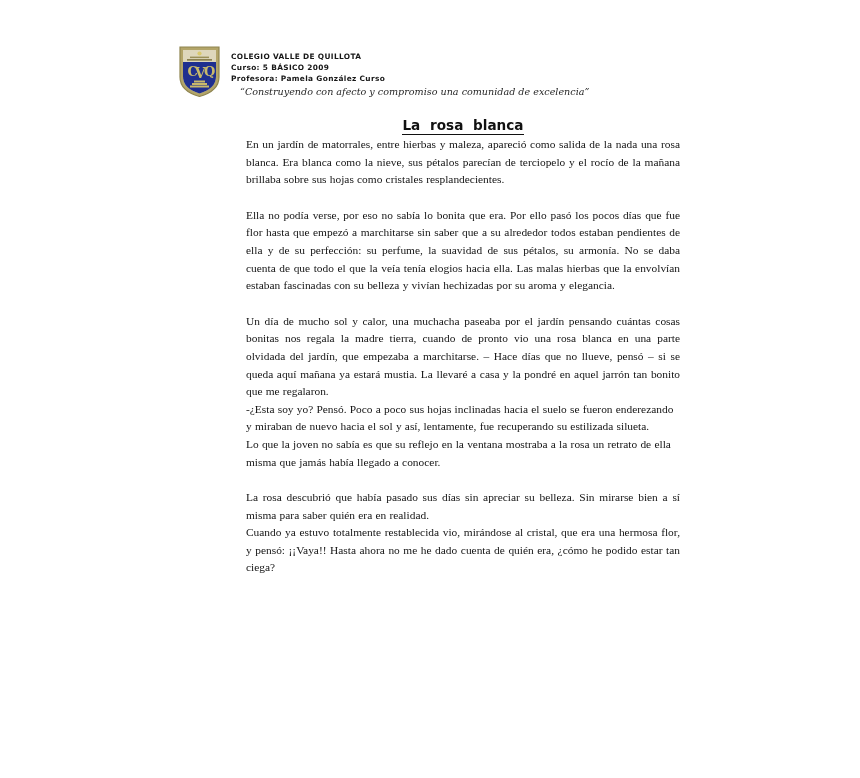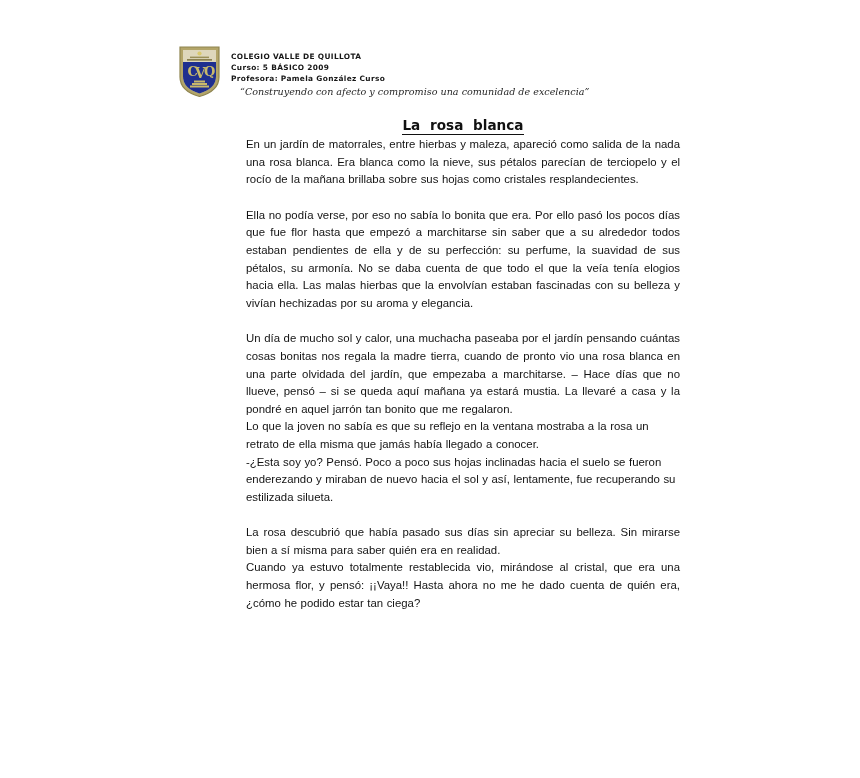--- a/index.html
+++ b/index.html
@@ -82,21 +82,21 @@
     margin: 0 0 1px 0;
   }
   .story-title span {
     border-bottom: 1.4px solid #111111;
     padding-bottom: 1px;
     word-spacing: 5px;
   }
 
   p.para {
     margin: 0;
-    font-family: Liberation Sans, sans-serif;
+    font-family: Liberation Serif, serif;
     font-size: 11.4px;
     line-height: 17.6px;
     color: #131313;
     text-align: justify;
     word-spacing: 0.4px;
   }
   p.gap-md { margin-top: 18px; }
   p.gap-lg { margin-top: 19px; }
   p.tight  { margin-top: 0; }
 
@@ -143,20 +143,20 @@
 
   <div class="story">
 
     <h1 class="story-title">
       <span>La rosa blanca</span>
     </h1>
 
     <p class="para tight">En un jardín de matorrales, entre hierbas y maleza, apareció como salida de la nada una rosa blanca. Era blanca como la nieve, sus pétalos parecían de terciopelo y el rocío de la mañana brillaba sobre sus hojas como cristales resplandecientes.</p>
     <p class="para gap-md">Ella no podía verse, por eso no sabía lo bonita que era. Por ello pasó los pocos días que fue flor hasta que empezó a marchitarse sin saber que a su alrededor todos estaban pendientes de ella y de su perfección: su perfume, la suavidad de sus pétalos, su armonía. No se daba cuenta de que todo el que la veía tenía elogios hacia ella. Las malas hierbas que la envolvían estaban fascinadas con su belleza y vivían hechizadas por su aroma y elegancia.</p>
     <p class="para gap-md">Un día de mucho sol y calor, una muchacha paseaba por el jardín pensando cuántas cosas bonitas nos regala la madre tierra, cuando de pronto vio una rosa blanca en una parte olvidada del jardín, que empezaba a marchitarse. – Hace días que no llueve, pensó – si se queda aquí mañana ya estará mustia. La llevaré a casa y la pondré en aquel jarrón tan bonito que me regalaron.</p>
+    <p class="para nojust">-¿Esta soy yo? Pensó. Poco a poco sus hojas inclinadas hacia el suelo se fueron enderezando y miraban de nuevo hacia el sol y así, lentamente, fue recuperando su estilizada silueta.</p>
     <p class="para nojust">Lo que la joven no sabía es que su reflejo en la ventana mostraba a la rosa un retrato de ella misma que jamás había llegado a conocer.</p>
-    <p class="para nojust">-¿Esta soy yo? Pensó. Poco a poco sus hojas inclinadas hacia el suelo se fueron enderezando y miraban de nuevo hacia el sol y así, lentamente, fue recuperando su estilizada silueta.</p>
     <p class="para gap-md">La rosa descubrió que había pasado sus días sin apreciar su belleza. Sin mirarse bien a sí misma para saber quién era en realidad.</p>
     <p class="para">Cuando ya estuvo totalmente restablecida vio, mirándose al cristal, que era una hermosa flor, y pensó: ¡¡Vaya!! Hasta ahora no me he dado cuenta de quién era, ¿cómo he podido estar tan ciega?</p>
 
   </div>
 
 </div>
 
 </body></html>

